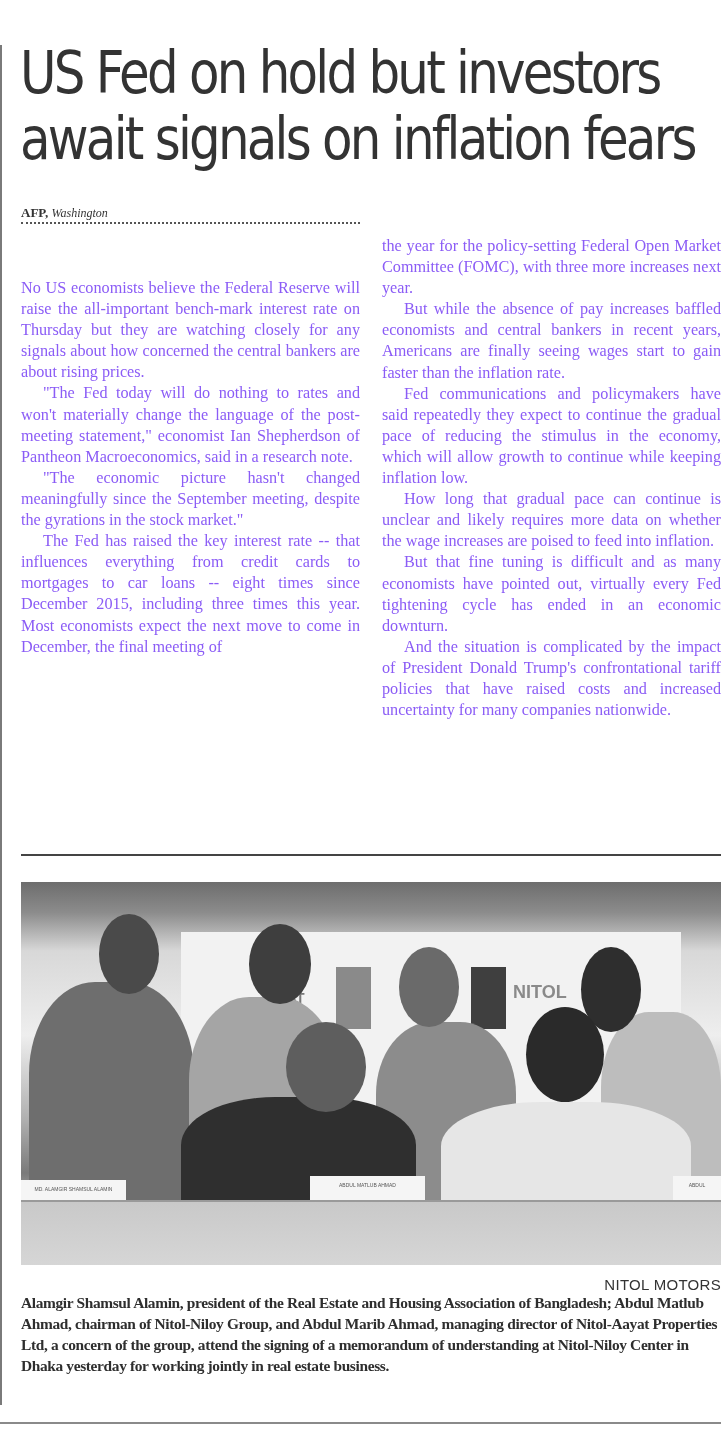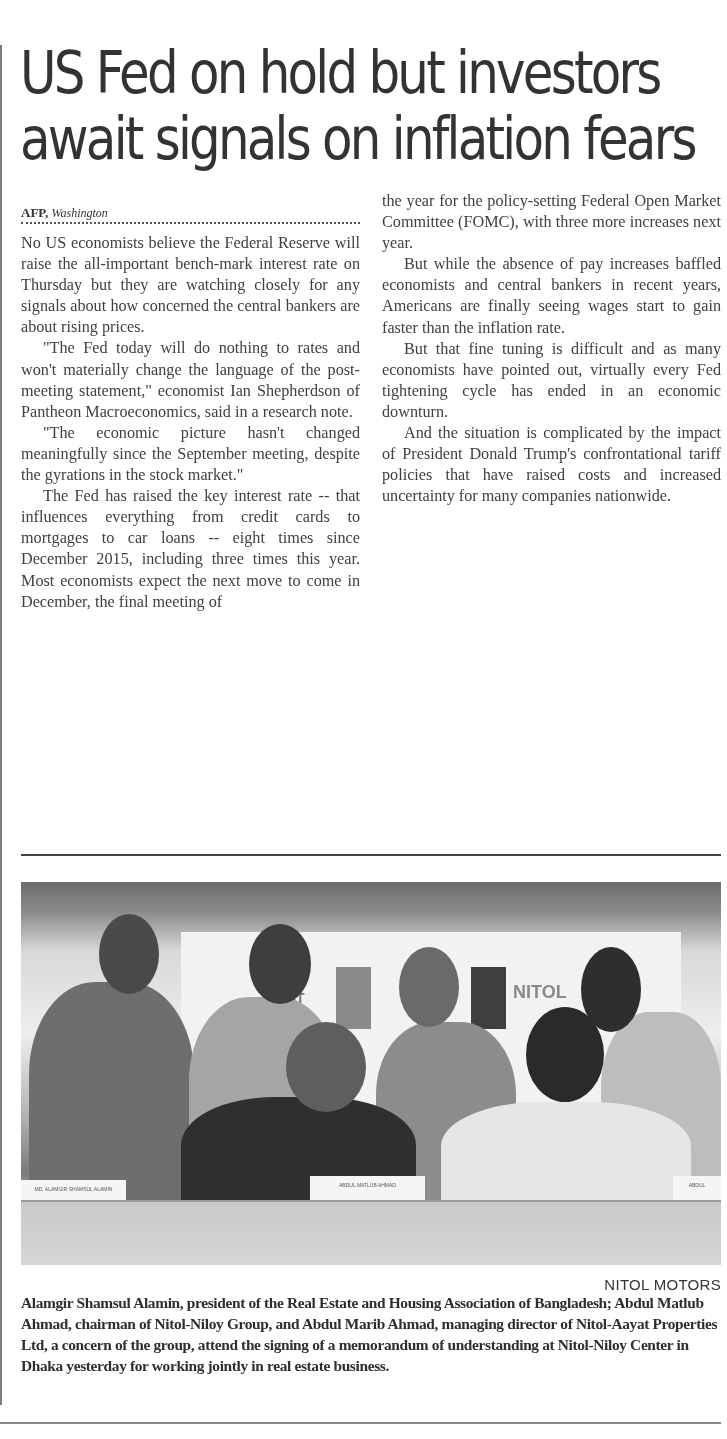--- a/index.html
+++ b/index.html
@@ -5,21 +5,21 @@
   html, body { margin: 0; padding: 0; background: #ffffff; }
   body { width: 727px; height: 1439px; position: relative; overflow: hidden; color: #2b2b2b; }
   .left-rule { position: absolute; left: 0; top: 45px; width: 2px; height: 1360px; background: #7a7a7a; }
   .headline { position: absolute; left: 20px; top: 40px; width: 705px; margin: 0;
     font-family: "DejaVu Sans", sans-serif; font-weight: normal; font-size: 58px; line-height: 66px;
     letter-spacing: -3.2px; color: #333333; transform: scaleX(0.86); transform-origin: left top; white-space: nowrap; }
   .byline { position: absolute; left: 21px; top: 194px; font-family: "Liberation Serif", serif; font-size: 13px; color: #333; margin-top: 11px; }
   .byline .agency { font-weight: bold; }
   .byline .place { font-style: italic; font-size: 12px; }
   .dotted { position: absolute; left: 21px; top: 222px; width: 339px; border-top: 2px dotted #555; }
-  .col { position: absolute; font-family: "Liberation Serif", serif; font-size: 16.2px; line-height: 21.1px; color: #404040; text-align: justify; }
+  .col { position: absolute; font-family: "Liberation Serif", serif; font-size: 16.2px; line-height: 21.1px; color: #8b5cf6; text-align: justify; margin-top: 45px; }
   .col1 { left: 21px; top: 233px; width: 339px; }
   .col2 { left: 382px; top: 191px; width: 339px; }
   .col p { margin: 0; text-indent: 22px; }
   .col p.first { text-indent: 0; }
   .col p.cont { text-indent: 0; }
   .hr { position: absolute; height: 2px; background: #444; }
   .hr-mid { left: 21px; top: 854px; width: 700px; }
   .hr-bottom { left: 0; top: 1422px; width: 721px; background: #8a8a8a; }
   .photo { position: absolute; left: 21px; top: 882px; width: 700px; height: 383px; overflow: hidden;
     background: linear-gradient(180deg, #6d6d6d 0%, #8c8c8c 8%, #d8d8d8 18%, #eeeeee 40%, #b0b0b0 62%, #7a7a7a 76%, #bdbdbd 86%, #d0d0d0 100%); }
@@ -53,20 +53,22 @@
 <div class="col col1">
   <p class="first">No US economists believe the Federal Reserve will raise the all-important bench-mark interest rate on Thursday but they are watching closely for any signals about how concerned the central bankers are about rising prices.</p>
   <p>"The Fed today will do nothing to rates and won't materially change the language of the post-meeting statement," economist Ian Shepherdson of Pantheon Macroeconomics, said in a research note.</p>
   <p>"The economic picture hasn't changed meaningfully since the September meeting, despite the gyrations in the stock market."</p>
   <p>The Fed has raised the key interest rate -- that influences everything from credit cards to mortgages to car loans -- eight times since December 2015, including three times this year. Most economists expect the next move to come in December, the final meeting of</p>
 </div>
 
 <div class="col col2">
   <p class="cont">the year for the policy-setting Federal Open Market Committee (FOMC), with three more increases next year.</p>
   <p>But while the absence of pay increases baffled economists and central bankers in recent years, Americans are finally seeing wages start to gain faster than the inflation rate.</p>
+  <p>Fed communications and policymakers have said repeatedly they expect to continue the gradual pace of reducing the stimulus in the economy, which will allow growth to continue while keeping inflation low.</p>
+  <p>How long that gradual pace can continue is unclear and likely requires more data on whether the wage increases are poised to feed into inflation.</p>
   <p>But that fine tuning is difficult and as many economists have pointed out, virtually every Fed tightening cycle has ended in an economic downturn.</p>
   <p>And the situation is complicated by the impact of President Donald Trump's confrontational tariff policies that have raised costs and increased uncertainty for many companies nationwide.</p>
 </div>
 
 <div class="hr hr-mid"></div>
 
 <div class="photo">
   <div class="banner"></div>
   <div class="sq" style="left:315px;top:85px;background:#8a8a8a;"></div>
   <div class="sq" style="left:450px;top:85px;background:#3f3f3f;"></div>

